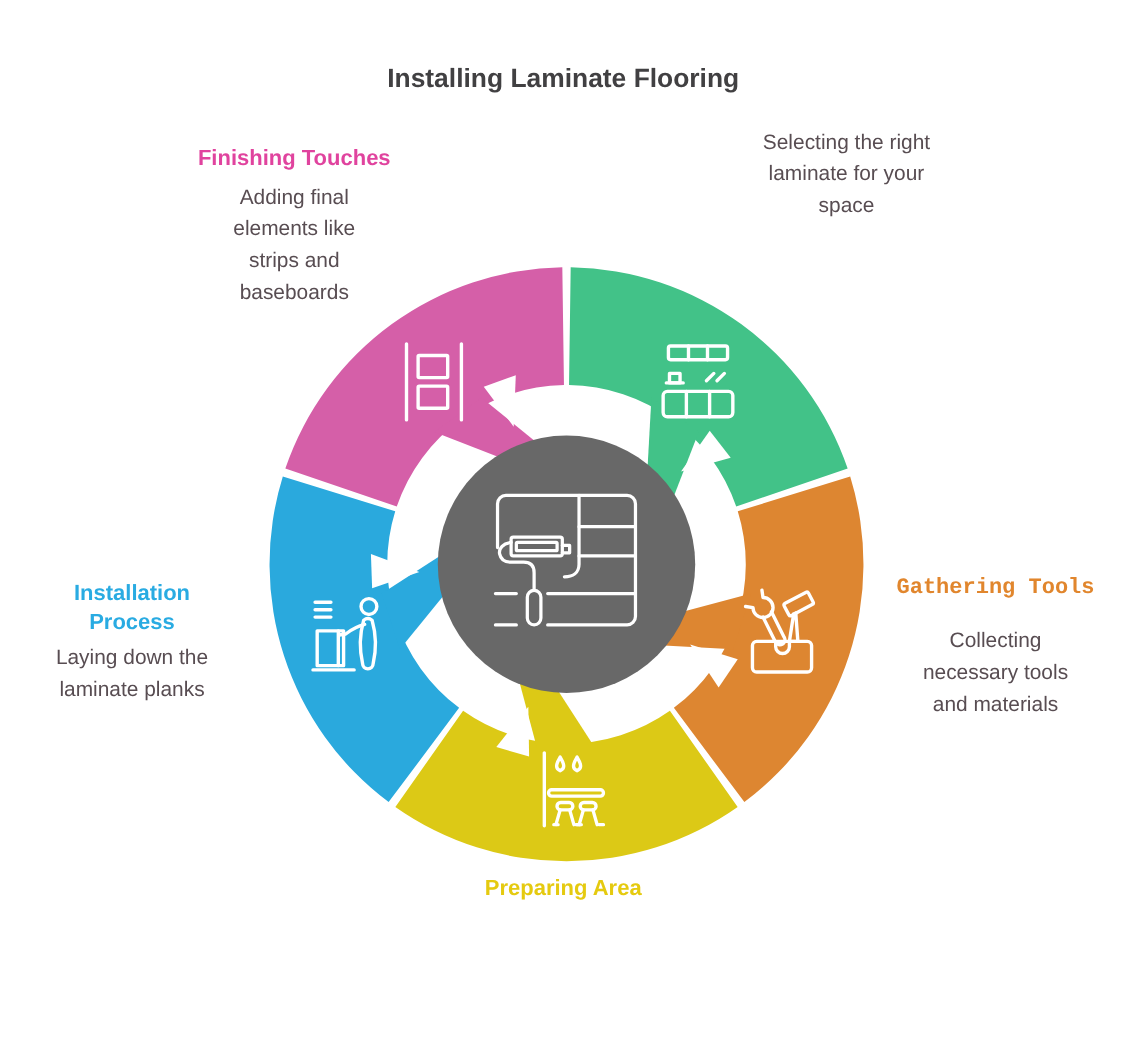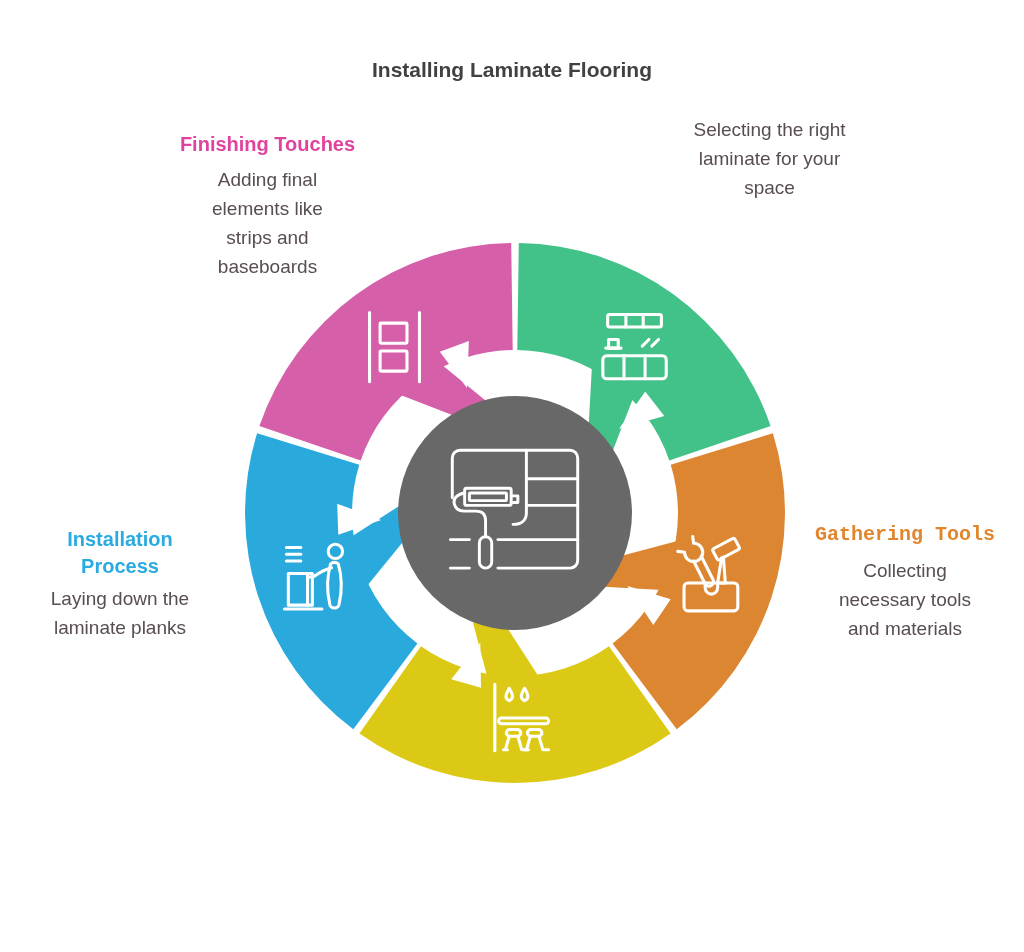--- a/index.html
+++ b/index.html
@@ -1,32 +1,32 @@
 <!DOCTYPE html>
 <html><head>
 <meta charset="utf-8">
 <style>
   html,body{margin:0;padding:0;background:#fff;}
   #page{position:relative;width:1024px;height:952px;background:#fff;overflow:hidden;
         font-family:"Liberation Sans",sans-serif;}
   #wheel-svg{position:absolute;left:0;top:0;}
   .title{position:absolute;left:0;top:58px;width:100%;text-align:center;
-         font-size:21px;font-weight:bold;color:#414042;}
+         font-size:24px;font-weight:bold;color:#414042;}
   .step-block{position:absolute;text-align:center;}
   .step-heading{font-size:20px;font-weight:bold;line-height:27px;margin:0 auto;}
   .step-heading.nowrap{white-space:nowrap;}
   .step-desc{font-size:19px;line-height:29px;color:#584d52;margin:7px auto 0 auto;}
   
   #blk-finishing   {left:155px;top:131px;width:225px;}
   #blk-finishing   .step-desc{max-width:150px;}
   #blk-choosing    {left:648px;top:110px;width:215px;}
   #blk-choosing    .step-heading{max-width:120px;}
   #blk-choosing    .step-desc{max-width:205px;margin-top:5px;margin-left:28px;}
   #blk-gathering   {left:810px;top:521px;width:190px;}
-  #blk-gathering   .step-desc{max-width:160px;margin-top:8px;}
+  #blk-gathering   .step-desc{max-width:160px;margin-top:20px;}
   #blk-preparing   {left:392px;top:795px;width:240px;}
   #blk-preparing   .step-desc{max-width:175px;margin-top:10px;}
   #blk-installation{left:14px;top:505px;width:212px;}
   #blk-installation .step-heading{max-width:130px;}
   #blk-installation .step-desc{max-width:165px;margin-top:4px;}
 </style>
 </head>
 <body>
 
 <div id="page">
@@ -107,20 +107,21 @@
   <div class="step-block" id="blk-choosing">
     <div class="step-desc">Selecting the right laminate for your space</div>
   </div>
 
   <div class="step-block" id="blk-gathering">
     <div class="step-heading nowrap" style="color: rgb(225, 134, 45); font-family: Liberation Mono, monospace;">Gathering Tools</div>
     <div class="step-desc">Collecting necessary tools and materials</div>
   </div>
 
   <div class="step-block" id="blk-preparing">
+    <div class="step-heading nowrap" style="color: rgb(229, 202, 15);">Preparing Area</div>
   </div>
 
   <div class="step-block" id="blk-installation">
     <div class="step-heading" style="color: rgb(41, 171, 226); margin-top: 21px;">Installation Process</div>
     <div class="step-desc">Laying down the laminate planks</div>
   </div>
 
   <div class="step-block" id="blk-finishing">
     <div class="step-heading nowrap" style="color: rgb(224, 67, 158);">Finishing Touches</div>
     <div class="step-desc">Adding final elements like strips and baseboards</div>

